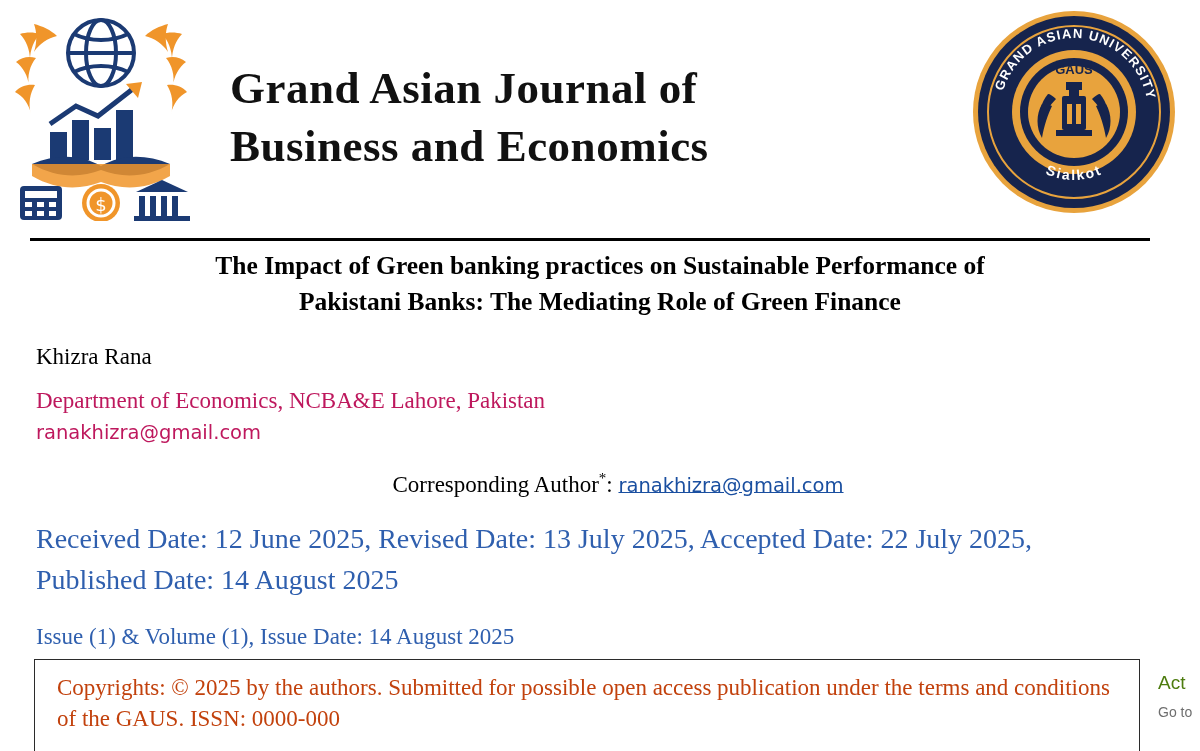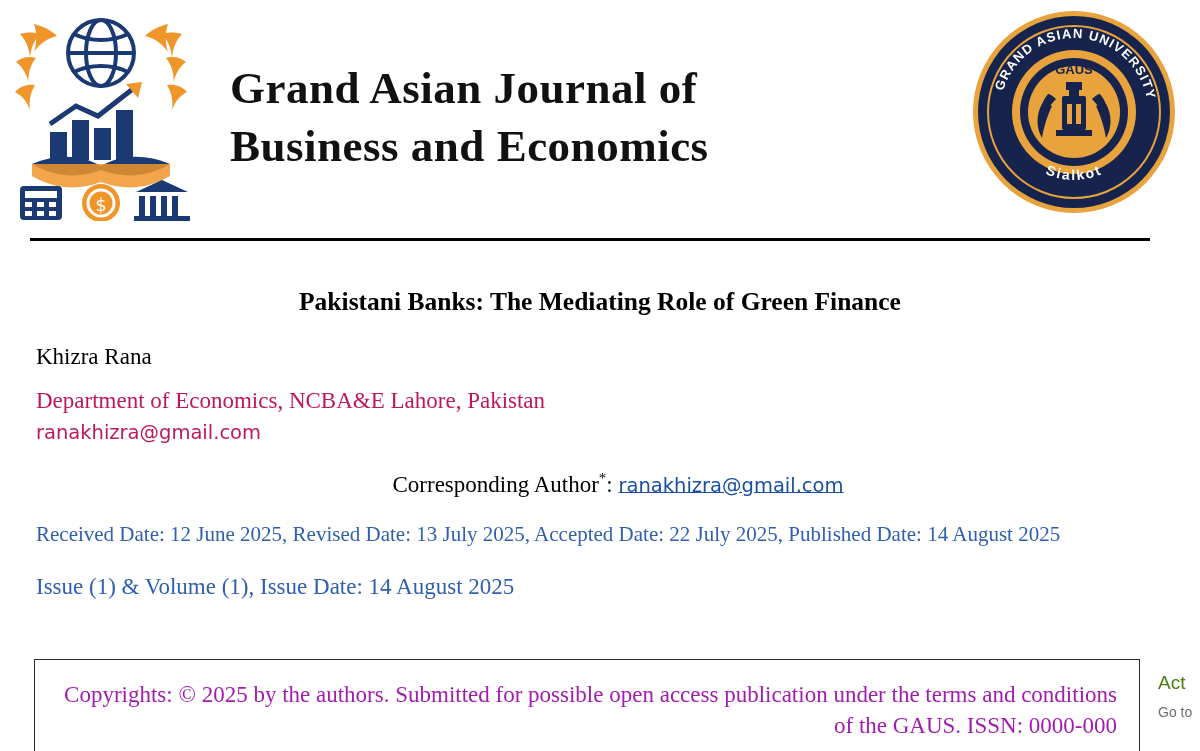--- a/index.html
+++ b/index.html
@@ -102,21 +102,21 @@
   }
   .corresponding .link {
     color: #1a4fa0;
     text-decoration: underline;
     font-family: "DejaVu Sans", sans-serif;
     font-size: 19.5px;
   }
   .dates {
     margin: 22px 0 0 36px;
     width: 1090px;
-    font-size: 21px;
+    font-size: 28px;
     line-height: 1.45;
     color: #2f5fae;
   }
   .issue-line {
     margin: 24px 0 0 36px;
     font-size: 23px;
     color: #2f5fae;
   }
 
   
@@ -125,25 +125,24 @@
     left: 34px;
     top: 659px;
     width: 1106px;
     height: 92px;
     border: 1.5px solid #2b2b2b;
     border-bottom: none;
     box-sizing: border-box;
     background: #ffffff;
   }
   .copyright-text {
-    margin: 19px 22px 0 22px;
+    margin: 12px 22px 0 22px;
     font-size: 23px;
     line-height: 1.35;
-    color: #a21caf;
-    text-align: right;
+    color: #c2410c;
   }
 
   
   .activate-watermark {
     position: absolute;
     right: 0px;
     top: 672px;
     width: 42px;
     text-align: left;
     color: #7b7b7b;
@@ -270,21 +269,21 @@
       <path d="M130 86c7 8 10 20 8 31-4-11-10-20-16-26 3-3 6-5 8-5z"></path>
     </g>
   </svg>
 
   <div class="masthead-rule"></div>
 </div>
 
 <div class="article">
 
   <div class="paper-title">
-    <br>
+    <span>The Impact of Green banking practices on Sustainable Performance of</span><br>
     <span>Pakistani Banks: The Mediating Role of Green Finance</span>
   </div>
 
   <div class="author">Khizra Rana</div>
 
   <div class="affiliation">
     <span>Department of Economics, NCBA&amp;E Lahore, Pakistan</span><br>
     <span class="affil-email">ranakhizra@gmail.com</span>
   </div>
 

